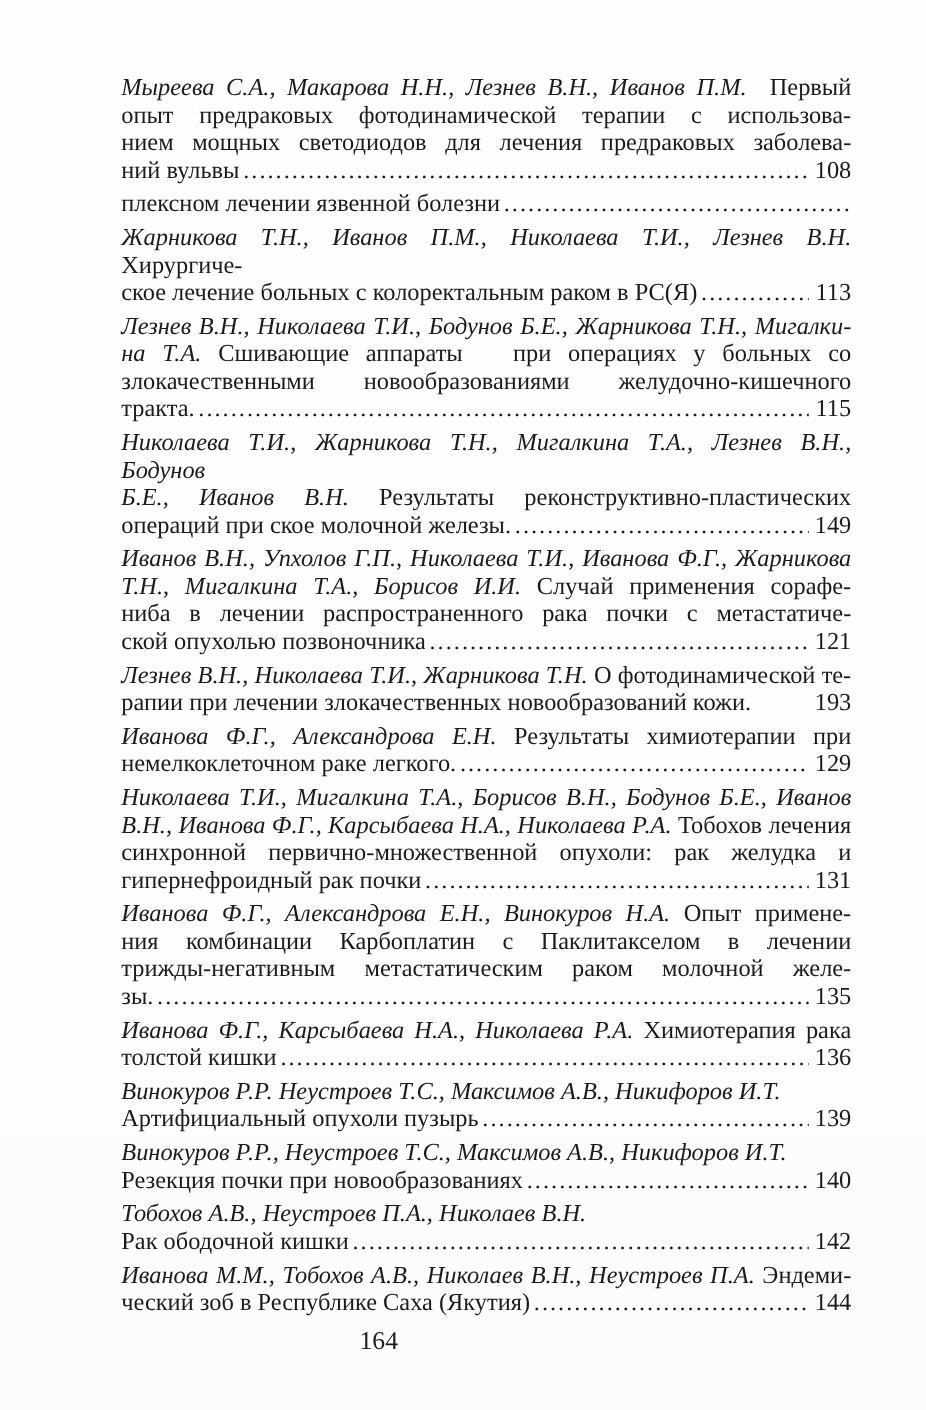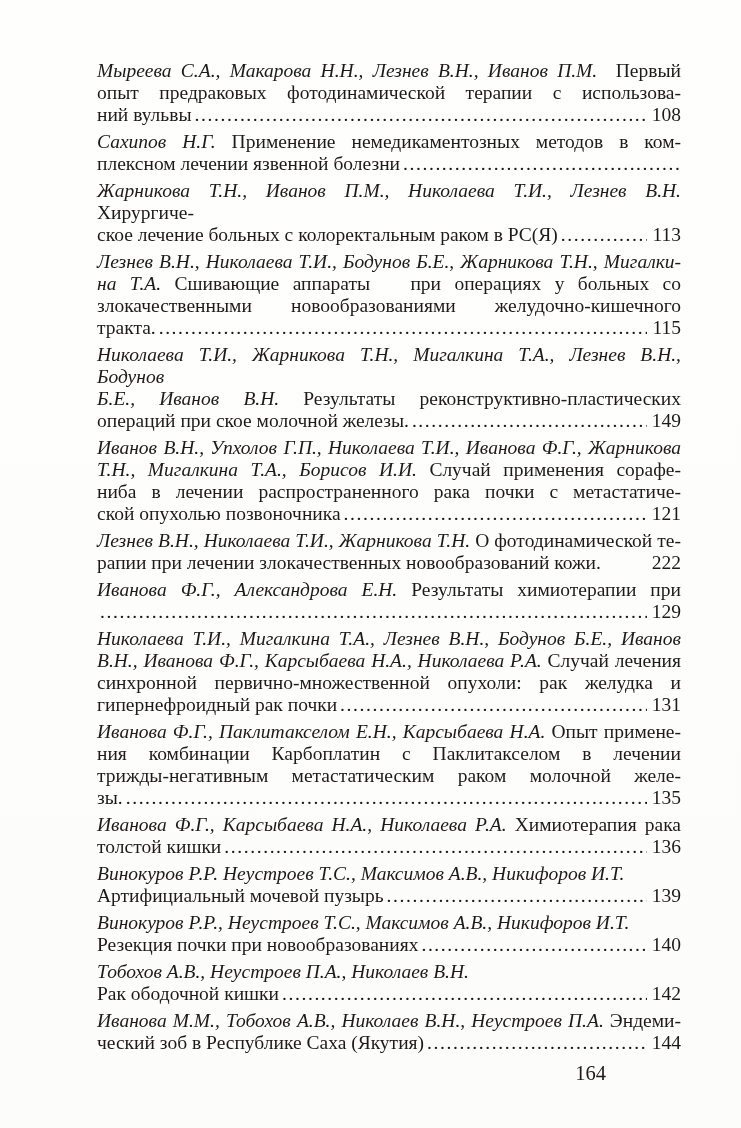--- a/index.html
+++ b/index.html
@@ -53,40 +53,40 @@
   }
   .pg {
     flex: 0 0 auto;
     margin-left: 5px;
   }
   .footer {
     position: absolute;
     top: 1062px;
     left: 0;
     width: 606px;
-    text-align: right;
+    text-align: center;
     font-size: 20.5px;
   }
 </style>
 </head>
 <body>
 
 <div class="page">
   <div class="toc">
       <div class="entry">
         <div class="line fill"><span class="it">Мыреева С.А., Макарова Н.Н., Лезнев В.Н., Иванов П.М.</span><span class="rm">&nbsp; Первый</span></div>
         <div class="line fill"><span class="rm">опыт предраковых фотодинамической терапии с использова-</span></div>
+        <div class="line fill"><span class="rm">нием мощных светодиодов для лечения предраковых заболева-</span></div>
         <div class="line last">
           <span class="text"><span class="rm">ний вульвы</span></span>
           <span class="dots">......................................................................................................................................................</span>
           <span class="pg">108</span>
         </div>
       </div>
       <div class="entry">
-        <div class="line fill"><span class="it">Сахипов Н.Г.</span><span class="rm"> Применение немедикаментозных методов в ком-</span></div>
         <div class="line last">
           <span class="text"><span class="rm">плексном лечении язвенной болезни</span></span>
           <span class="dots">......................................................................................................................................................</span>
         </div>
       </div>
       <div class="entry">
         <div class="line fill"><span class="it">Жарникова Т.Н., Иванов П.М., Николаева Т.И., Лезнев В.Н.</span><span class="rm"> Хирургиче-</span></div>
         <div class="line last">
           <span class="text"><span class="rm">ское лечение больных с колоректальным раком в РС(Я)</span></span>
           <span class="dots">......................................................................................................................................................</span>
@@ -120,62 +120,63 @@
           <span class="text"><span class="rm">ской опухолью позвоночника</span></span>
           <span class="dots">......................................................................................................................................................</span>
           <span class="pg">121</span>
         </div>
       </div>
       <div class="entry">
         <div class="line fill"><span class="it">Лезнев В.Н., Николаева Т.И., Жарникова Т.Н.</span><span class="rm"> О фотодинамической те-</span></div>
         <div class="line last">
           <span class="text"><span class="rm">рапии при лечении злокачественных новообразований кожи.</span></span>
           <span class="dots"></span>
-          <span class="pg">222</span>
+          <span class="pg">193</span>
         </div>
       </div>
       <div class="entry">
         <div class="line fill"><span class="it">Иванова Ф.Г., Александрова Е.Н.</span><span class="rm"> Результаты химиотерапии при</span></div>
         <div class="line last">
+          <span class="text"><span class="rm">немелкоклеточном раке легкого.</span></span>
           <span class="dots">......................................................................................................................................................</span>
           <span class="pg">129</span>
         </div>
       </div>
       <div class="entry">
-        <div class="line fill"><span class="it">Николаева Т.И., Мигалкина Т.А., Лезнев В.Н., Бодунов Б.Е., Иванов</span></div>
-        <div class="line fill"><span class="it">В.Н., Иванова Ф.Г., Карсыбаева Н.А., Николаева Р.А.</span><span class="rm"> Случай лечения</span></div>
+        <div class="line fill"><span class="it">Николаева Т.И., Мигалкина Т.А., Борисов В.Н., Бодунов Б.Е., Иванов</span></div>
+        <div class="line fill"><span class="it">В.Н., Иванова Ф.Г., Карсыбаева Н.А., Николаева Р.А.</span><span class="rm"> Тобохов лечения</span></div>
         <div class="line fill"><span class="rm">синхронной первично-множественной опухоли: рак желудка и</span></div>
         <div class="line last">
           <span class="text"><span class="rm">гипернефроидный рак почки</span></span>
           <span class="dots">......................................................................................................................................................</span>
           <span class="pg">131</span>
         </div>
       </div>
       <div class="entry">
-        <div class="line fill"><span class="it">Иванова Ф.Г., Паклитакселом Е.Н., Карсыбаева Н.А.</span><span class="rm"> Опыт примене-</span></div>
+        <div class="line fill"><span class="it">Иванова Ф.Г., Александрова Е.Н., Винокуров Н.А.</span><span class="rm"> Опыт примене-</span></div>
         <div class="line fill"><span class="rm">ния комбинации Карбоплатин с Паклитакселом в лечении</span></div>
         <div class="line fill"><span class="rm">трижды-негативным метастатическим раком молочной желе-</span></div>
         <div class="line last">
           <span class="text"><span class="rm">зы.</span></span>
           <span class="dots">......................................................................................................................................................</span>
           <span class="pg">135</span>
         </div>
       </div>
       <div class="entry">
         <div class="line fill"><span class="it">Иванова Ф.Г., Карсыбаева Н.А., Николаева Р.А.</span><span class="rm"> Химиотерапия рака</span></div>
         <div class="line last">
           <span class="text"><span class="rm">толстой кишки</span></span>
           <span class="dots">......................................................................................................................................................</span>
           <span class="pg">136</span>
         </div>
       </div>
       <div class="entry">
         <div class="line"><span class="it">Винокуров Р.Р. Неустроев Т.С., Максимов А.В., Никифоров И.Т.</span></div>
         <div class="line last">
-          <span class="text"><span class="rm">Артифициальный мочевой пузырь</span></span>
+          <span class="text"><span class="rm">Артифициальный опухоли пузырь</span></span>
           <span class="dots">......................................................................................................................................................</span>
           <span class="pg">139</span>
         </div>
       </div>
       <div class="entry">
         <div class="line"><span class="it">Винокуров Р.Р., Неустроев Т.С., Максимов А.В., Никифоров И.Т.</span></div>
         <div class="line last">
           <span class="text"><span class="rm">Резекция почки при новообразованиях</span></span>
           <span class="dots">......................................................................................................................................................</span>
           <span class="pg">140</span>

